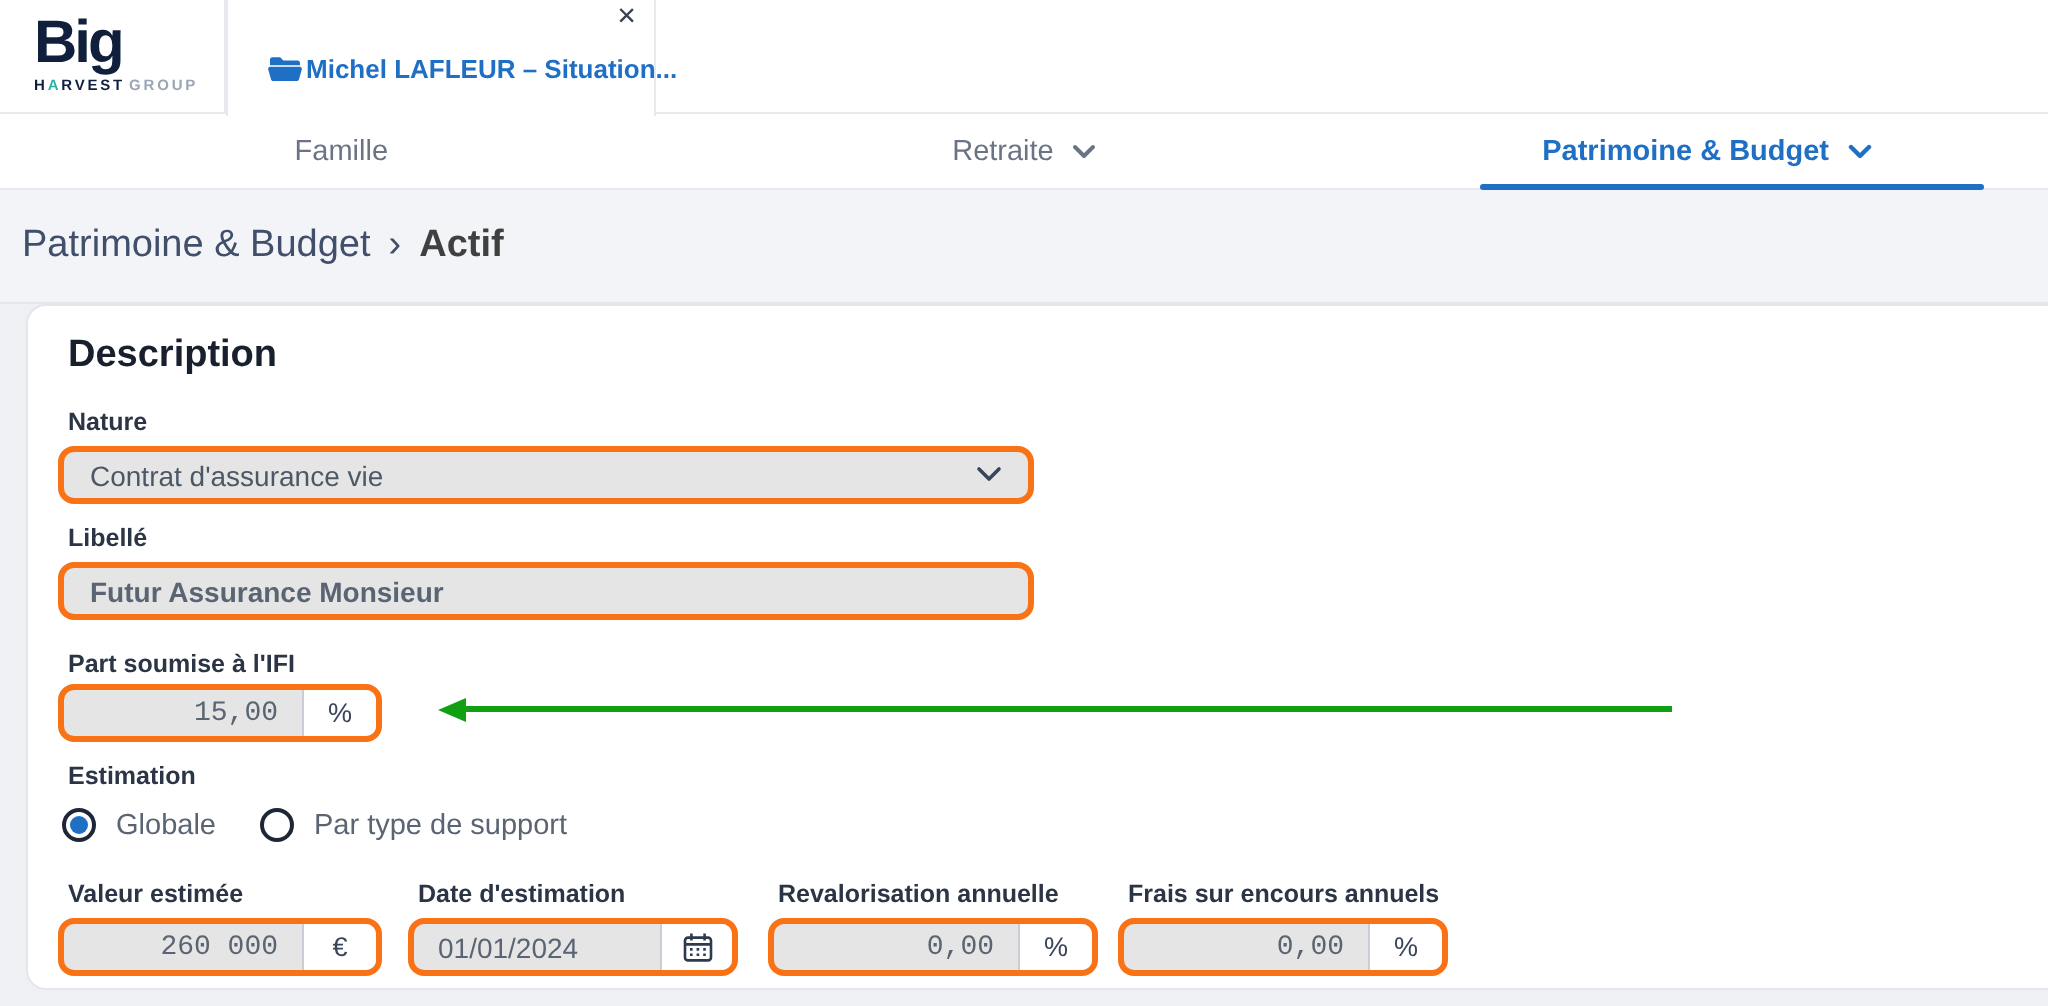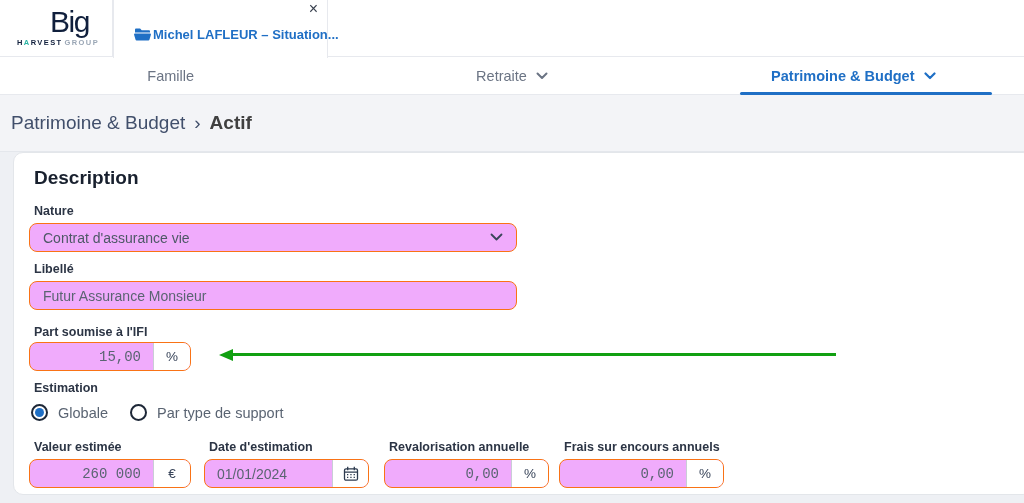--- a/index.html
+++ b/index.html
@@ -6,21 +6,21 @@
   html,body { background:#eef0f4; }
   .page {
     position:relative; width:1024px; height:503px; overflow:hidden;
     background:#eef0f4; font-family:"Liberation Sans", sans-serif;
   }
   
   .topbar { position:absolute; top:0; left:0; width:1024px; height:57px;
     background:#fff; border-bottom:1px solid #e7e9ee; }
   .logo-box { position:absolute; top:0; left:0; width:113px; height:57px;
     border-right:1px solid #e7e9ee; padding:7px 0 0 17px; }
-  .logo-big { font-size:30px; font-weight:400; color:#101f3c; letter-spacing:-1.5px; line-height:1;margin-left:33px; }
+  .logo-big { font-size:30px; font-weight:700; color:#101f3c; letter-spacing:-1.5px; line-height:1; }
   .logo-sub { font-size:7.5px; font-weight:700; letter-spacing:1.4px; color:#101f3c; margin-top:1px; white-space:nowrap; }
   .logo-sub .teal { color:#2ab3a3; }
   .logo-sub .group { color:#9aa6b5; margin-left:2px; }
 
   .doc-tab { position:absolute; top:0; left:113px; width:215px; height:58px;
     background:#fff; border-left:1px solid #e7e9ee; border-right:1px solid #e7e9ee; z-index:5; }
   .tab-close { position:absolute; top:0px; right:9px; font-size:16px; line-height:18px;
     color:#39414f; cursor:pointer; }
   .tab-main { display:flex; align-items:center; gap:2px; padding:27px 0 0 20px;
     color:#1f6fc5; font-weight:700; font-size:13px; white-space:nowrap; }
@@ -41,21 +41,21 @@
   .crumb-sep { margin:0 9px; color:#414f6b; }
   .crumb-current { font-weight:700; color:#404040; }
 
   
   .card { position:absolute; top:152px; left:13px; width:1020px; height:343px;
     background:#fff; border:1px solid #e3e6ea; border-radius:10px; }
   .sec-title { position:absolute; left:20px; top:14px; font-size:19px; font-weight:700; color:#18202e; }
   .flabel { position:absolute; font-size:12.5px; font-weight:700; color:#2c3545; white-space:nowrap; }
 
   .select, .tinput, .igroup {
-    position:absolute; background:#f0abfc; border:1px solid #f97316; border-radius:8px; height:29px; }
+    position:absolute; background:#e5e5e5; border:3px solid #f97316; border-radius:8px; height:29px; }
   .select { display:flex; align-items:center; justify-content:space-between;
     padding:0 13px; font-size:14px; color:#4d5866; cursor:pointer; }
   .tinput { display:flex; align-items:center; padding:0 13px; font-size:14px; color:#5a6472; }
   .igroup { display:flex; align-items:stretch; overflow:hidden; }
   .ig-value { flex:1; display:flex; align-items:center; padding:0 12px; font-size:14px; color:#5a6472; }
   .ig-value.num { justify-content:flex-end;font-family:Liberation Mono, monospace; }
   .ig-suffix { width:37px; border-left:1px solid #c9cdd6; display:flex; align-items:center;
     justify-content:center; font-size:13.5px; color:#39455a; background:#fff; }
 
   .radio-row { position:absolute; left:17px; top:251px; display:flex; align-items:center;
@@ -134,21 +134,21 @@
     <div class="select" style="left:15px; top:70px; width:488px;">
       <span>Contrat d'assurance vie</span>
       <span class="icon">
         <svg width="13" height="9" viewBox="0 0 13 9" fill="none">
             <path d="M1.5 1.5 L6.5 6.5 L11.5 1.5" stroke="#39455a" stroke-width="1.8" stroke-linecap="round" stroke-linejoin="round"></path>
           </svg>
       </span>
     </div>
 
     <div class="flabel" style="left:20px; top:109px;">Libellé</div>
-    <div class="tinput" style="left:15px; top:128px; width:488px;">
+    <div class="tinput" style="left:15px; top:128px; width:488px;font-weight:bold;">
       <span>Futur Assurance Monsieur</span>
     </div>
 
     <div class="flabel" style="left:20px; top:172px;">Part soumise à l'IFI</div>
     <div class="igroup" style="left:15px; top:189px; width:162px;">
       <div class="ig-value num">15,00</div>
       <div class="ig-suffix">%</div>
     </div>
 
     <div class="arrow">

